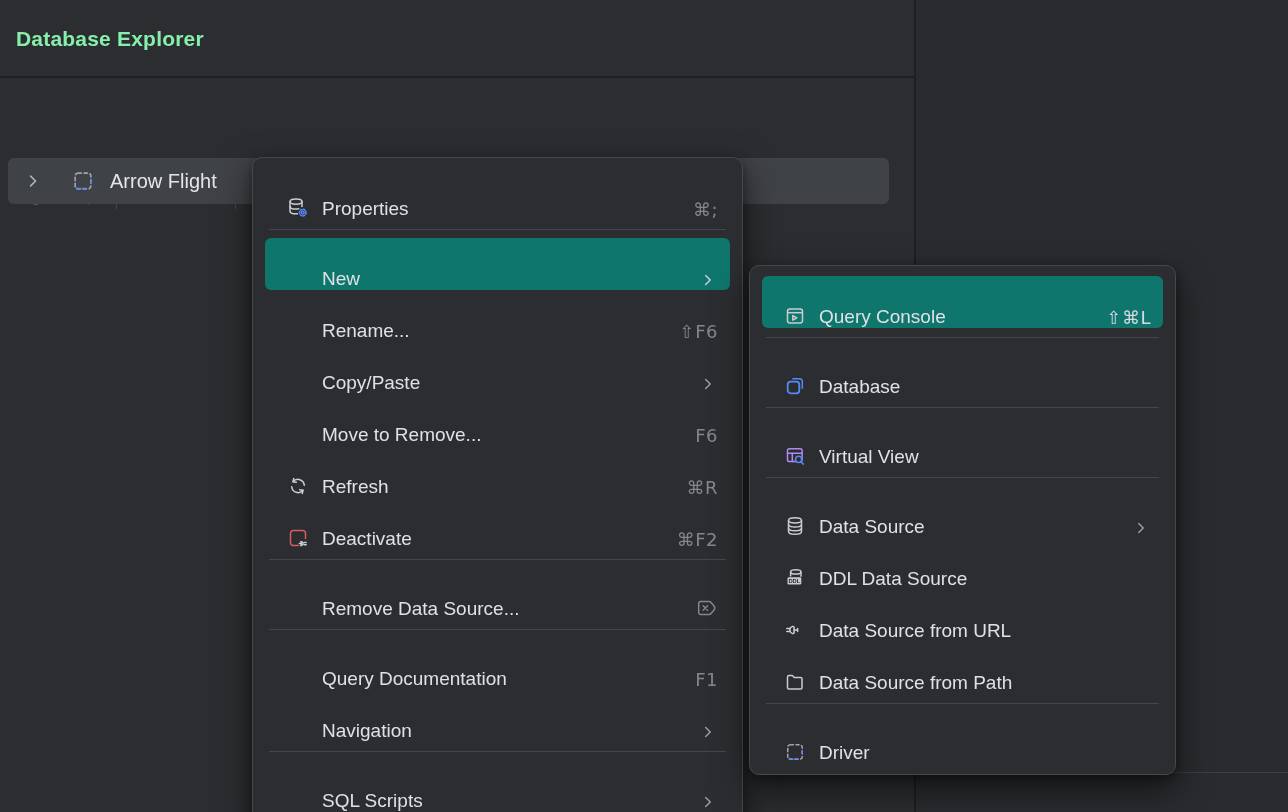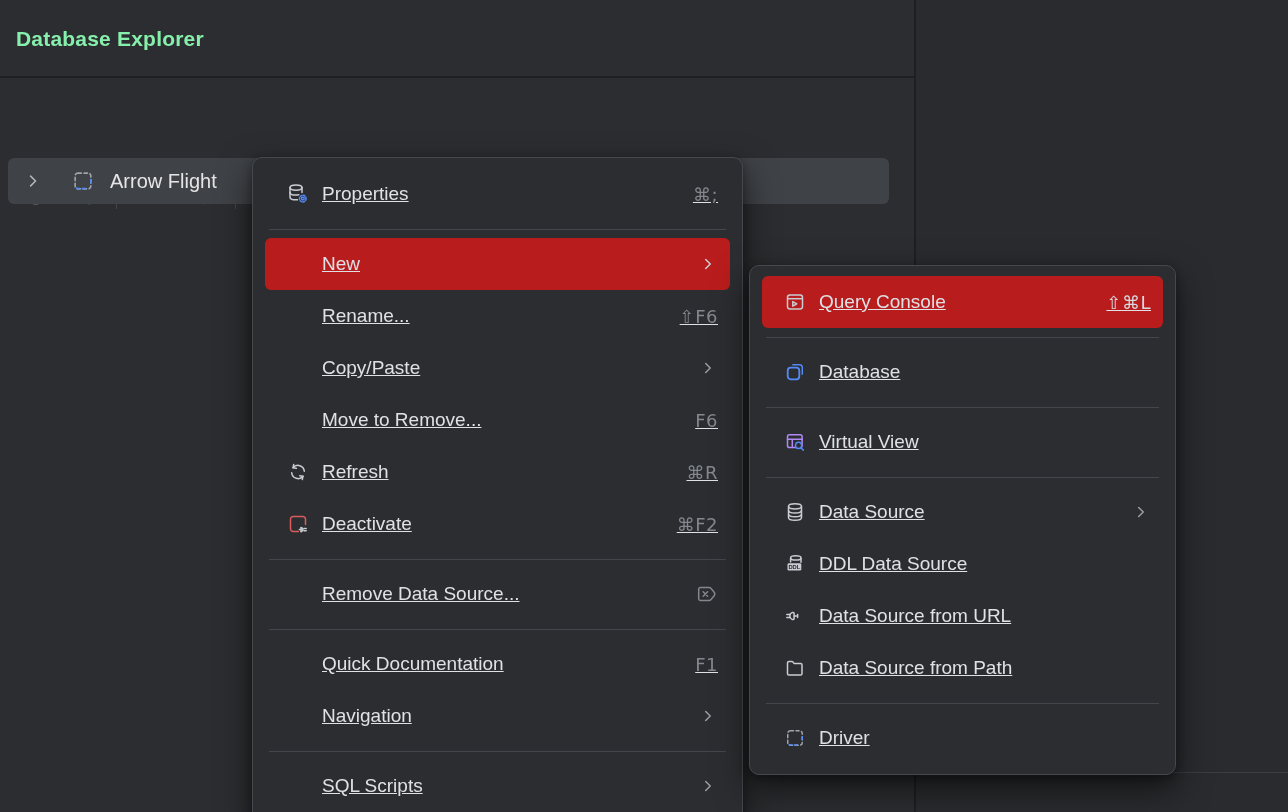--- a/index.html
+++ b/index.html
@@ -30,22 +30,22 @@
   .tree-chevron{width:22px;height:22px;margin-left:14px;color:#b2b6bc;display:flex;align-items:center;justify-content:center;}
   .tree-icon{width:26px;height:26px;margin-left:26px;display:flex;align-items:center;justify-content:center;}
   .tree-label{margin-left:14px;font-size:20px;color:#e5e5e5;white-space:nowrap;}
   
   .menu{position:absolute;background:#2b2d30;border:1px solid #46484e;border-radius:10px;
     box-shadow:0 14px 34px rgba(0,0,0,.55),0 3px 10px rgba(0,0,0,.35);
     box-sizing:border-box;padding:10px 0;}
   .main-menu{left:252px;top:157px;width:491px;z-index:10;}
   .sub-menu{left:749px;top:225px;width:427px;z-index:11;margin-top:40px;}
   .menu-item{height:52px;margin:0 12px;padding:0 12px 0 21px;border-radius:6px;
-    display:flex;align-items:center;color:#dfe1e5;font-size:19px;cursor:default;text-decoration:underline;}
-  .menu-item.selected{background:#b91c1c;}
+    display:flex;align-items:flex-end;color:#dfe1e5;font-size:19px;cursor:default;}
+  .menu-item.selected{background:#0f766e;}
   .mi-icon{width:24px;height:24px;flex:0 0 24px;display:flex;align-items:center;justify-content:center;color:#c9ccd2;}
   .mi-label{margin-left:12px;white-space:nowrap;flex:1 1 auto;}
   .mi-right{margin-left:auto;display:flex;align-items:center;color:#83878e;}
   .mi-shortcut{font-size:18px;font-family:"DejaVu Sans","Liberation Sans",sans-serif;letter-spacing:.5px;white-space:nowrap;}
   .selected .mi-shortcut{color:#d7dae0;}
   .mi-chevron{width:20px;height:20px;color:#9da0a6;display:flex;align-items:center;justify-content:center;}
   .selected .mi-chevron{color:#cdd2da;}
   .mi-shorticon{width:24px;height:24px;color:#83878e;display:flex;align-items:center;justify-content:center;}
   .menu-sep{height:18px;display:flex;align-items:center;}
   .menu-sep::after{content:"";display:block;height:1px;background:#43464c;margin:0 16px;width:100%;}
@@ -277,21 +277,21 @@
             <svg viewBox="0 0 24 24" fill="none" stroke="currentColor" stroke-linecap="round" stroke-linejoin="round">
               <path d="M4.7 7.2A1.7 1.7 0 0 1 6.4 5.5h8.9a2 2 0 0 1 1.5.7l3.2 3.9a2.9 2.9 0 0 1 0 3.8l-3.2 3.9a2 2 0 0 1-1.5.7H6.4a1.7 1.7 0 0 1-1.7-1.7z"></path>
               <path d="M9.2 9.8l4.4 4.4M13.6 9.8l-4.4 4.4"></path>
             </svg>
           </span>
         </span>
       </div>
       <div class="menu-sep"></div>
       <div class="menu-item">
         <span class="mi-icon icon"></span>
-        <span class="mi-label">Quick Documentation</span>
+        <span class="mi-label">Query Documentation</span>
         <span class="mi-right">
           <span class="mi-shortcut">F1</span>
         </span>
       </div>
       <div class="menu-item">
         <span class="mi-icon icon"></span>
         <span class="mi-label">Navigation</span>
         <span class="mi-right">
           <span class="mi-chevron icon">
             <svg viewBox="0 0 24 24" fill="none" stroke="currentColor" stroke-linecap="round" stroke-linejoin="round">

